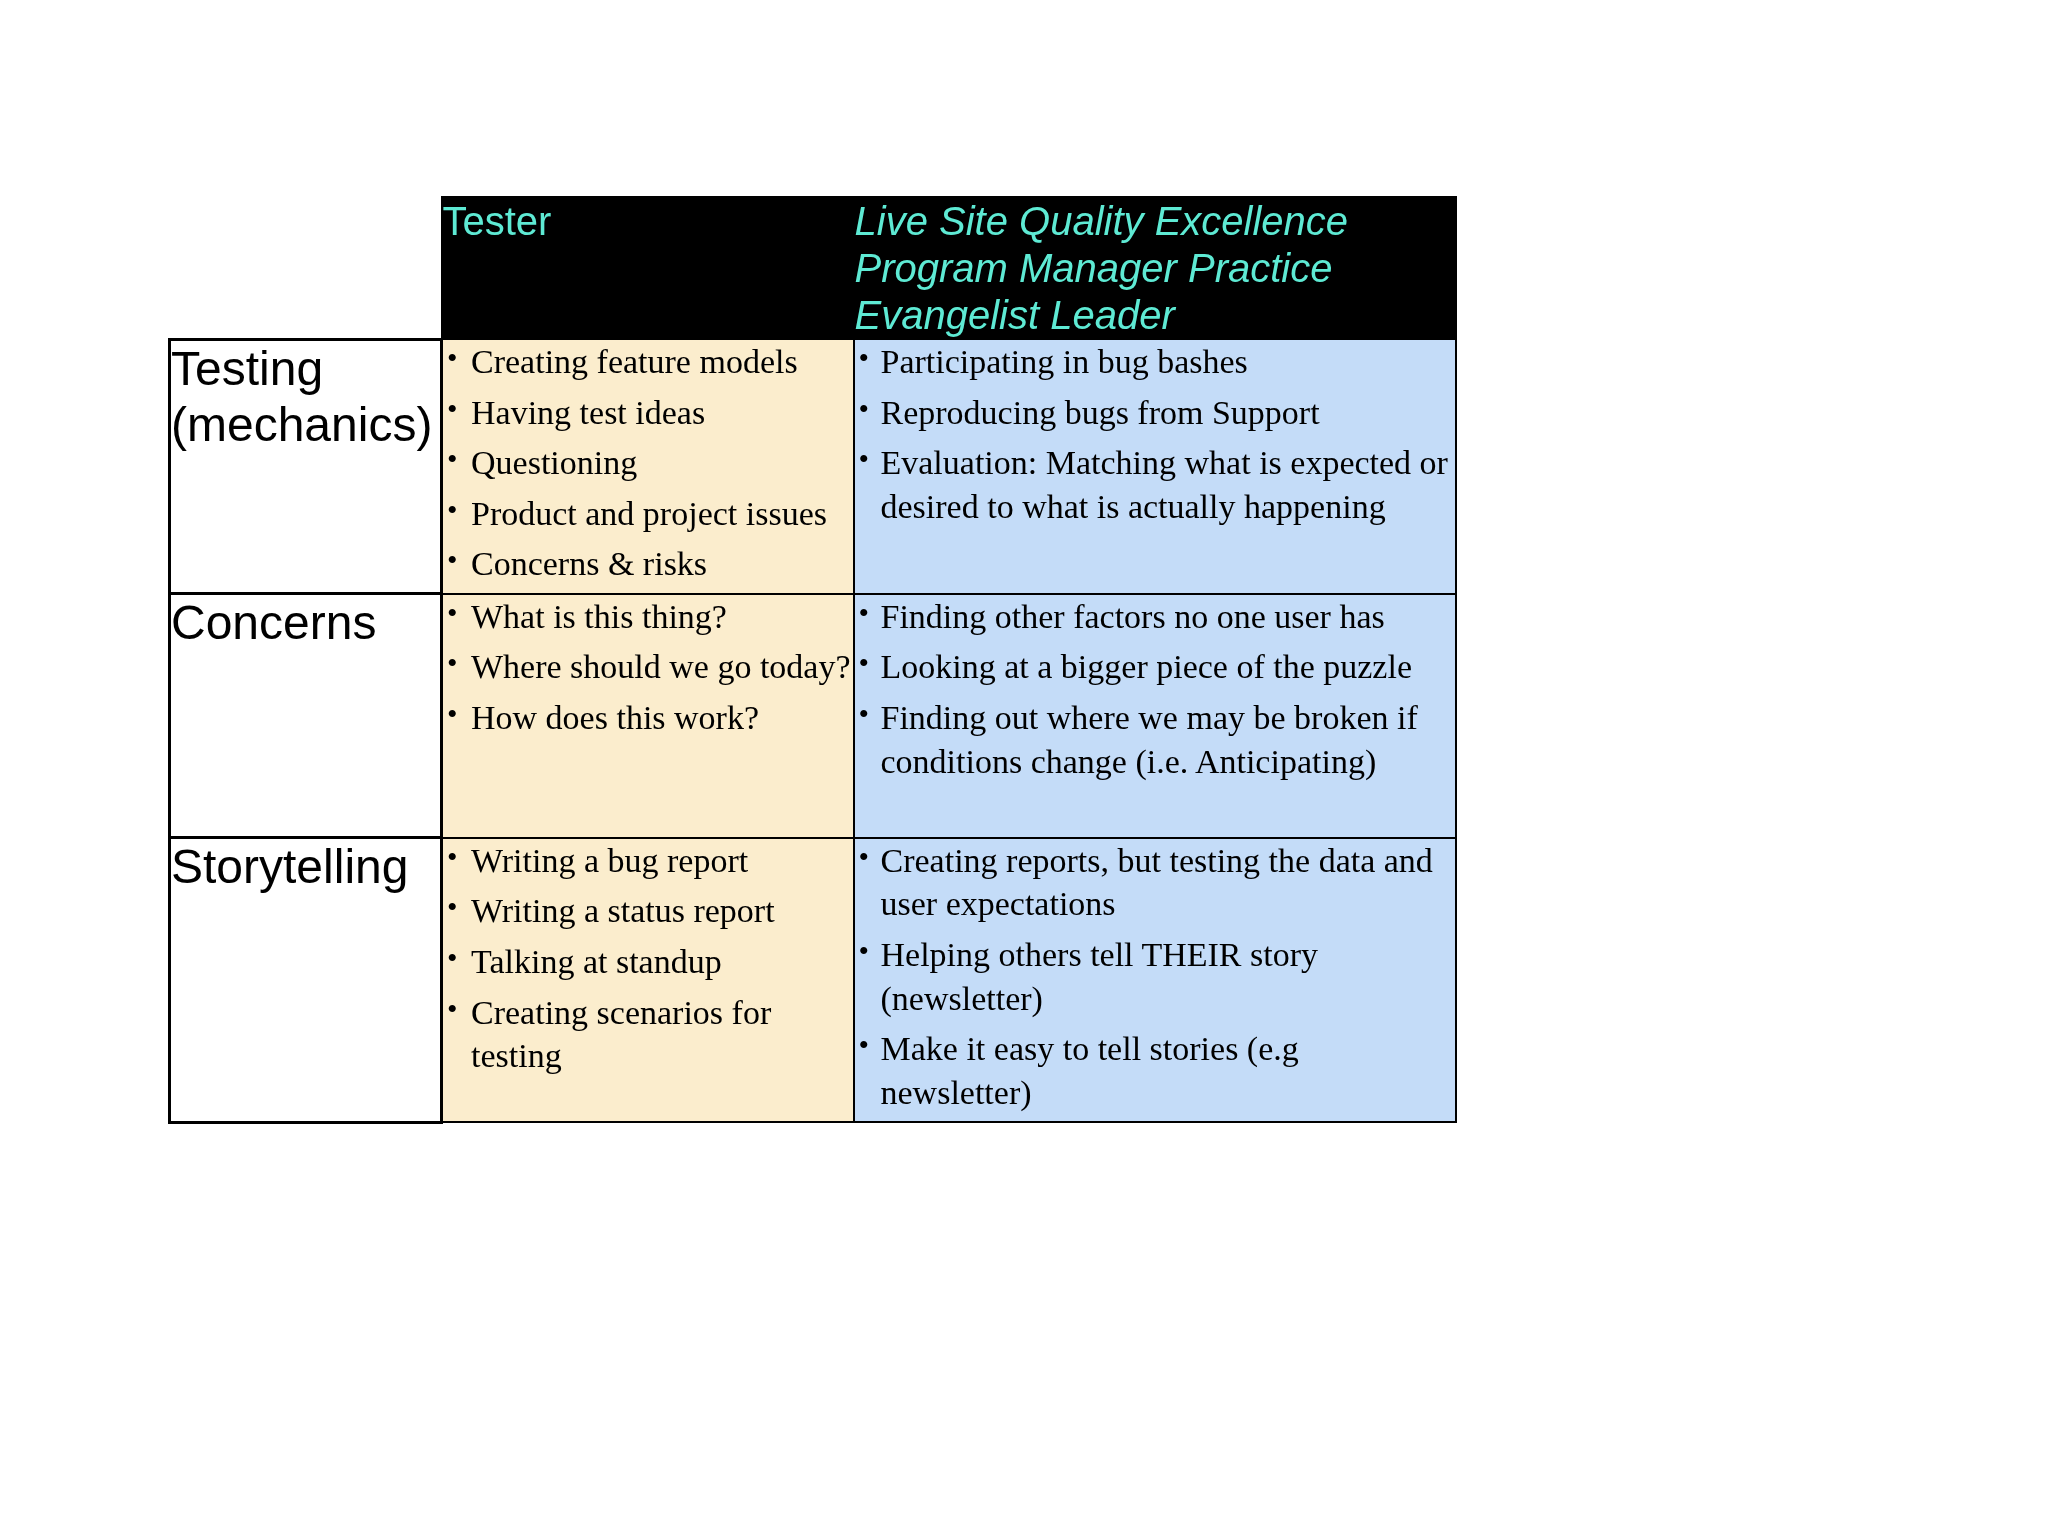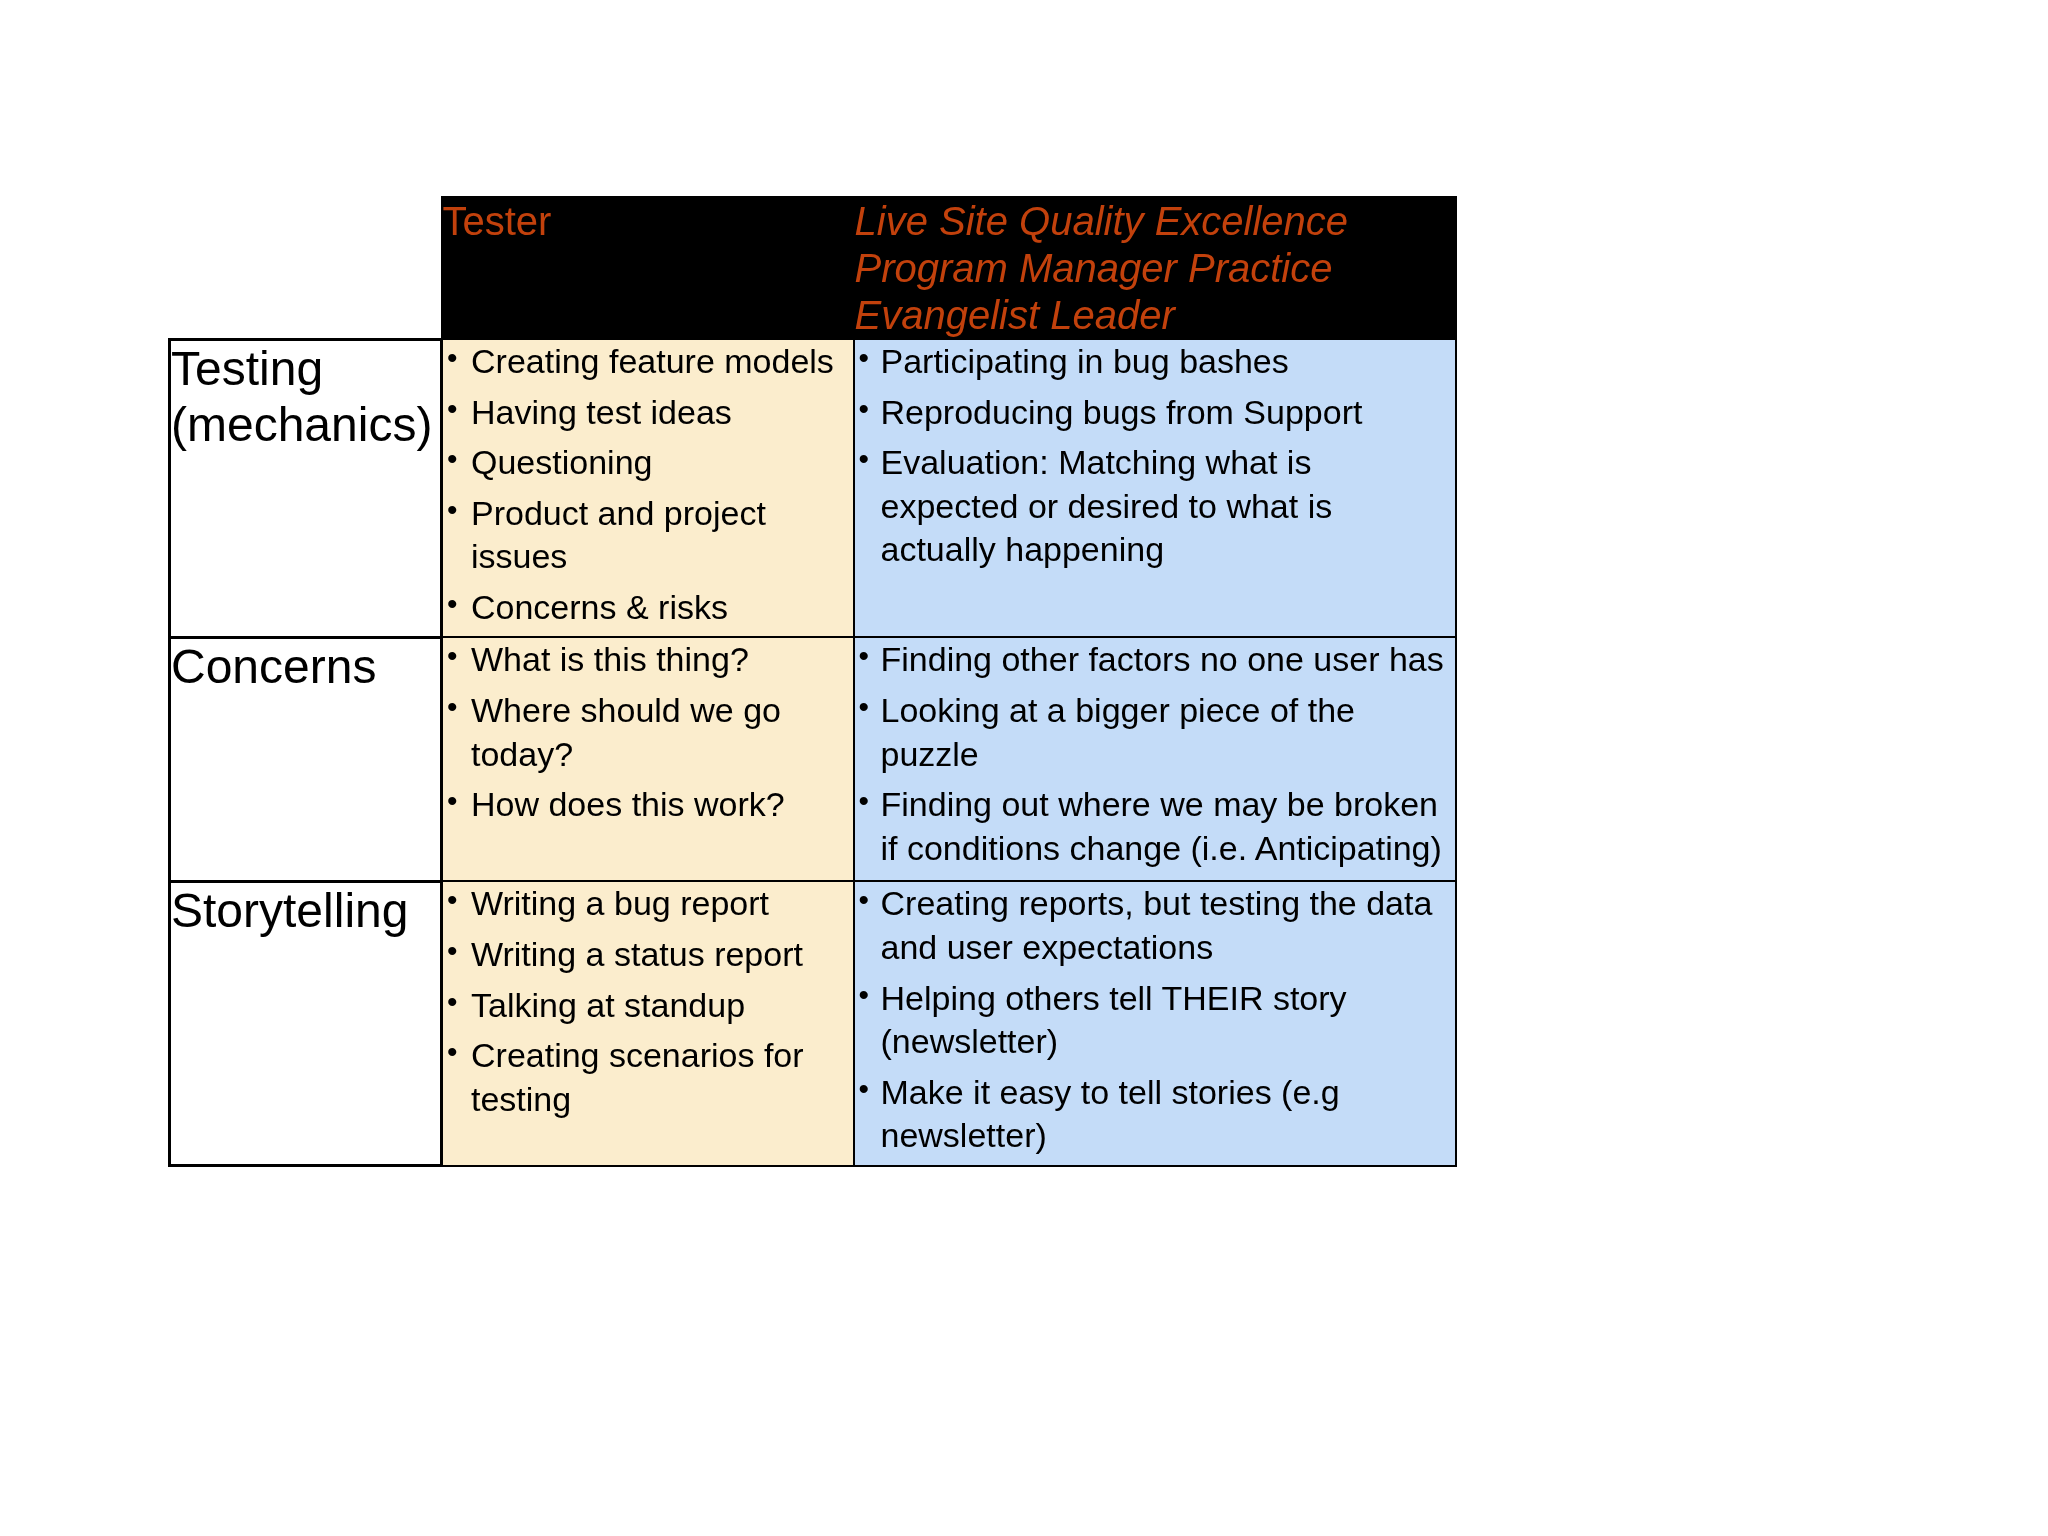--- a/index.html
+++ b/index.html
@@ -55,21 +55,21 @@
   .col-mid   { width: 412px; }
   .col-right { width: 602px; }
 
   
   .hdr-spacer {
     background: #ffffff;
     border: none;
   }
   .hdr-cell {
     background: #000000;
-    color: #c2410c;
+    color: #5eead4;
     border: 2px solid #000000;
     padding: 14px 16px 16px 20px;
     height: 122px;
     font-size: 40px;
     line-height: 1.17;
   }
   .hdr-cell.italic {
     font-style: italic;
     margin-left: 12px;
   }
@@ -104,20 +104,21 @@
     margin: 0;
     padding: 0;
   }
   ul.bullets li {
     position: relative;
     font-size: 34px;
     line-height: 1.28;
     margin: 0 0 7px 0;
     padding-left: 26px;
     color: #000000;
+    font-family: Liberation Serif, serif;
   }
   ul.bullets li:before {
     content: "\2022";
     position: absolute;
     left: 4px;
     top: -1px;
     font-size: 30px;
   }
   .cream-cell ul.bullets li { padding-left: 28px; }
   .blue-cell  ul.bullets li { }

